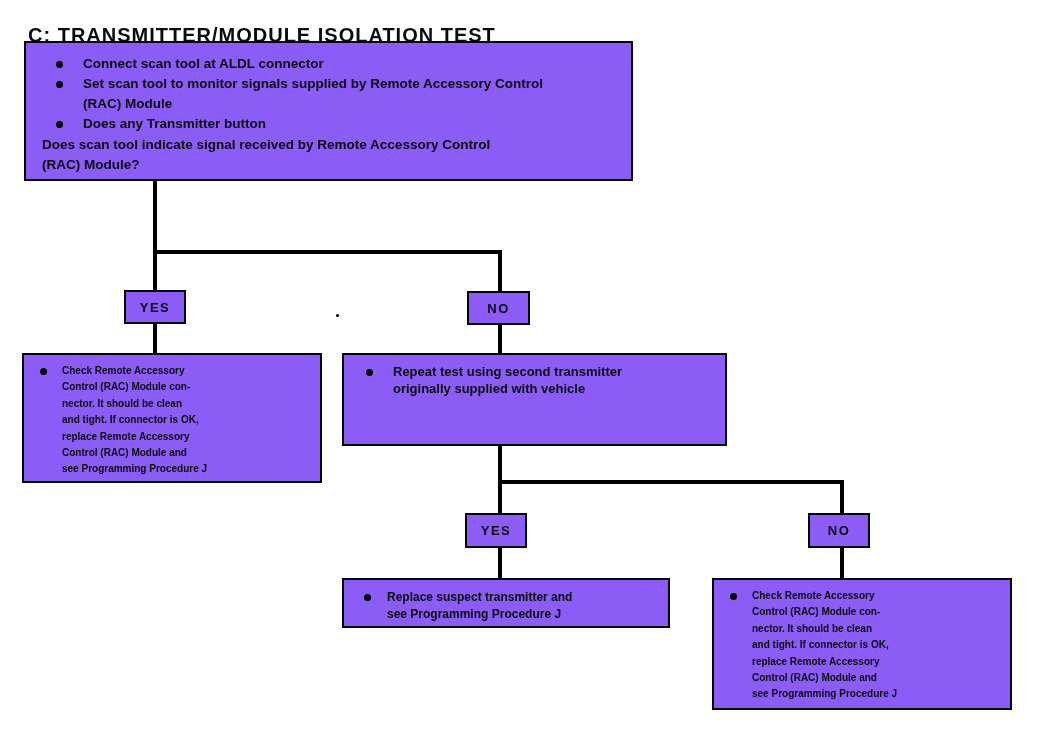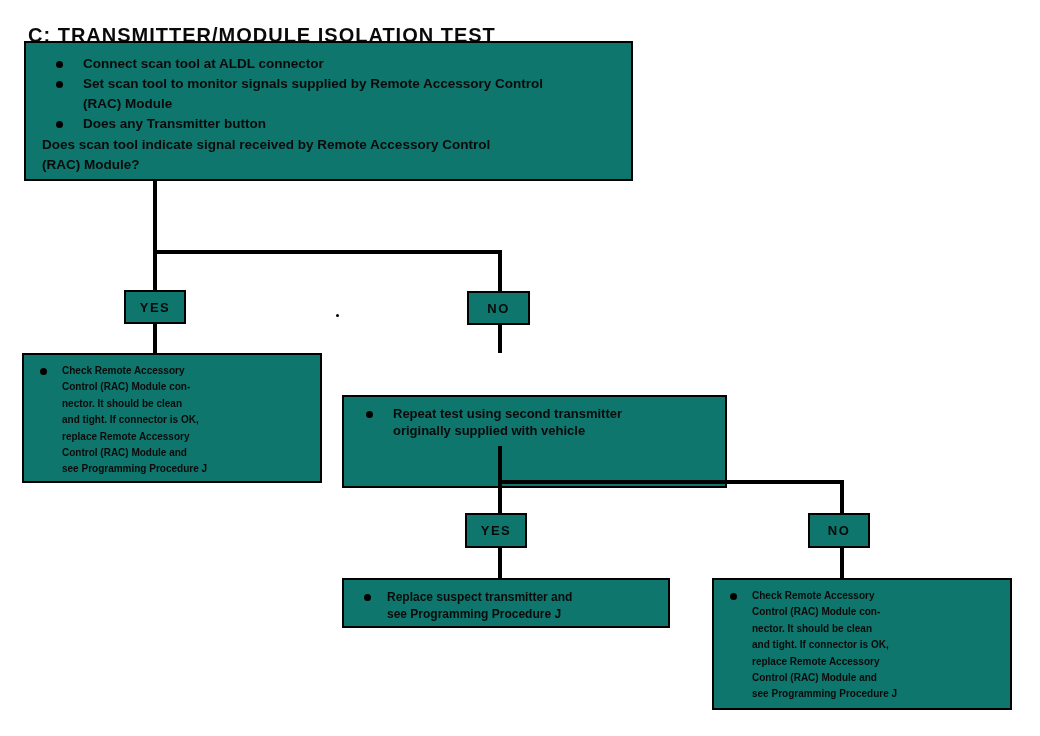--- a/index.html
+++ b/index.html
@@ -8,21 +8,21 @@
     font-family:"Liberation Sans", sans-serif; color:#000;
     -webkit-font-smoothing:antialiased;
   }
   .title {
     position:absolute; left:28px; top:24px;
     font-size:20px; font-weight:bold; letter-spacing:1px;
     white-space:nowrap; color:#0a0a0a;
   }
   .node {
     position:absolute; box-sizing:border-box;
-    border:2px solid #000; background:#0f766e;
+    border:2px solid #000; background:#8b5cf6;
     font-weight:bold; color:#0a0a0a;
   }
   .line { position:absolute; background:#000; }
   .speck { position:absolute; width:3px; height:3px; background:#000; border-radius:50%; }
 
   .label-box {
     display:flex; align-items:center; justify-content:center;
     font-size:13px; letter-spacing:1.5px;
   }
 
@@ -31,21 +31,21 @@
     flex:0 0 auto; width:7px; height:7px; border-radius:50%; background:#000;
   }
   .btext, .question { white-space:pre-line; }
 
   
   .start-box { padding:11px 8px 0 16px; font-size:13.5px; line-height:20px; }
   .start-box .dot { margin:7px 20px 0 14px; }
   .start-box .question { margin-top:1px; }
 
   
-  .repeat-box { padding:9px 6px 8px 12px; font-size:13px; line-height:16.5px;margin-top:42px; }
+  .repeat-box { padding:9px 6px 8px 12px; font-size:13px; line-height:16.5px; }
   .repeat-box .dot { margin:5px 20px 0 10px; }
   .repeat-box .question { margin-top:7px; }
 
   
   .result-box { padding:8px 4px 0 14px; font-size:10px; line-height:16.4px; }
   .result-box .dot { margin:5px 15px 0 2px; }
 
   .replace-box { padding:9px 4px 0 16px; font-size:12px; line-height:16.5px; }
   .replace-box .dot { margin:5px 16px 0 4px; }
 </style>

